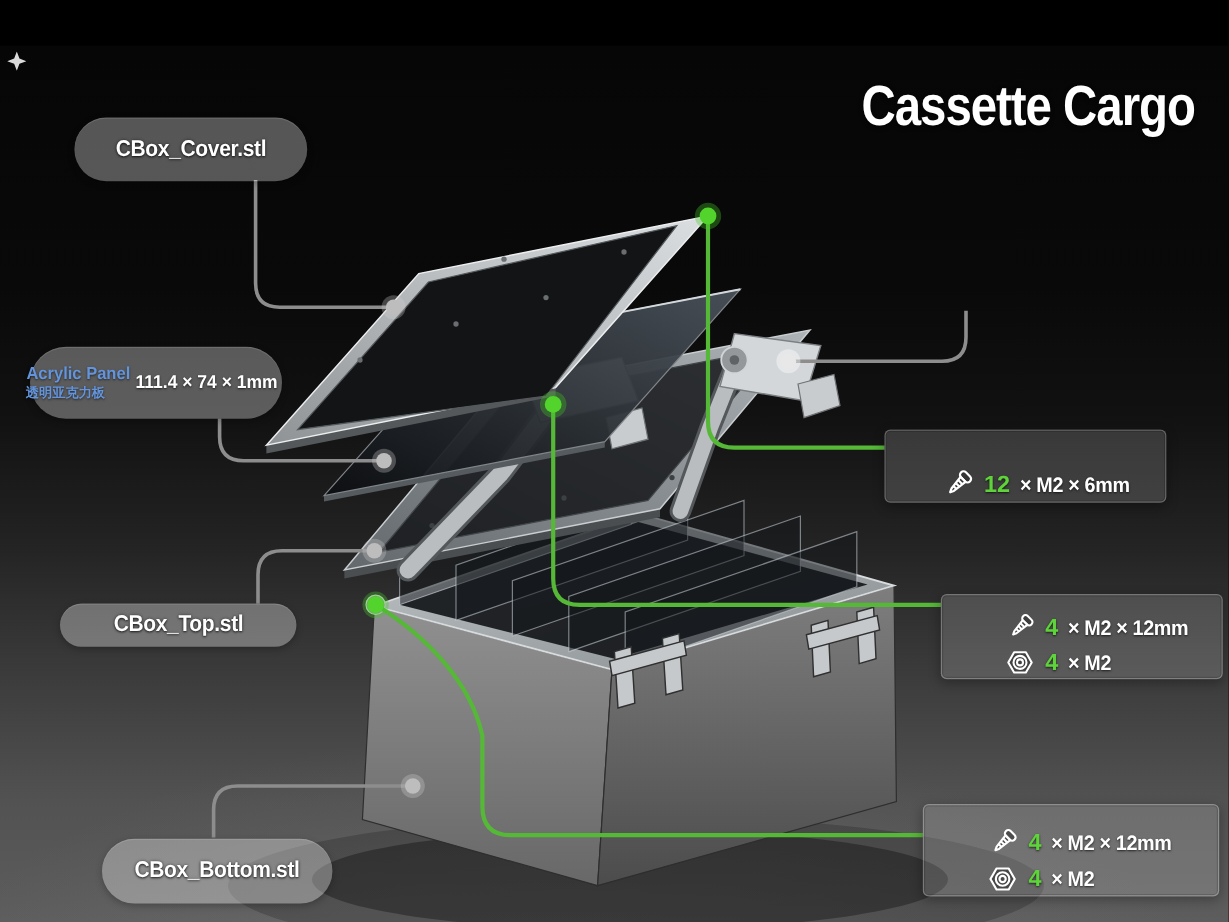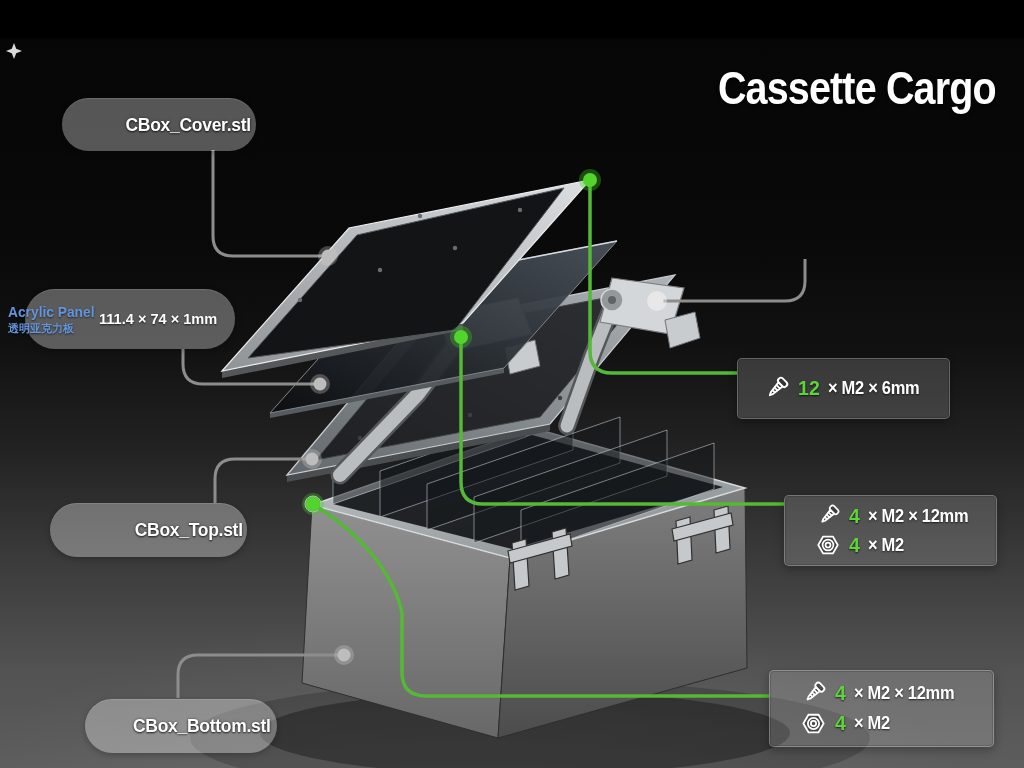--- a/index.html
+++ b/index.html
@@ -6,39 +6,40 @@
   .stage{
     position:relative;width:1024px;height:768px;overflow:hidden;
     font-family:"Liberation Sans","DejaVu Sans",sans-serif;
     background:
       radial-gradient(ellipse 900px 420px at 46% 108%, rgba(150,150,150,.28), rgba(0,0,0,0) 62%),
       linear-gradient(180deg,#060606 0%,#090909 26%,#111111 40%,#232323 54%,#3b3b3b 68%,#525252 82%,#616161 100%);
     margin-top: 38px;
   }
   svg.scene{position:absolute;left:0;top:0;}
   .pill{
-    position:absolute;display:flex;align-items:center;justify-content:flex-end;
+    position:absolute;display:flex;align-items:center;justify-content:center;
     background:rgba(255,255,255,.32);border-radius:30px;
     color:#fff;font-weight:700;
     box-shadow:0 2px 6px rgba(0,0,0,.25), inset 0 1px 0 rgba(255,255,255,.12);
   }
   .pill-text{font-size:19px;letter-spacing:-.3px;display:inline-block;transform:scaleX(.92);
     text-shadow:0 1px 2px rgba(0,0,0,.7),0 0 3px rgba(0,0,0,.45);white-space:nowrap;}
   .qty-gold{color:#d9a855;margin-right:5px;}
   .acrylic-inner{display:flex;align-items:center;gap:0;padding:0 10px;}
   .acrylic-names{display:flex;flex-direction:column;line-height:1.28;text-align:left;}
   .acrylic-en{color:#6394dc;font-size:14.5px;font-weight:700;transform:scaleX(.95);transform-origin:left;
     text-shadow:0 1px 2px rgba(0,0,0,.6);white-space:nowrap;}
   .acrylic-zh{color:#6394dc;font-size:11px;font-weight:700;text-shadow:0 1px 2px rgba(0,0,0,.6);white-space:nowrap;}
   .acrylic-dims{color:#fff;font-size:15.5px;font-weight:700;transform:scaleX(.94);transform-origin:left;
     text-shadow:0 1px 2px rgba(0,0,0,.7);white-space:nowrap;}
   .hwbox{
-    position:absolute;display:flex;flex-direction:column;justify-content:center;gap:3px;
+    position:absolute;display:flex;flex-direction:column;justify-content:flex-end;gap:3px;
     background:rgba(255,255,255,.16);border:1px solid rgba(255,255,255,.22);border-radius:5px;
     box-shadow:0 3px 10px rgba(0,0,0,.3), inset 0 0 0 1px rgba(0,0,0,.15);
+    padding-left:22px;
   }
   .hw-row{display:flex;align-items:center;gap:8px;}
   .hw-row.centered{justify-content:center;}
   .hw-row.padded{padding-left:30px;}
   .hw-icon{flex:0 0 auto;display:flex;}
   .hw-qty{color:#5ed43a;font-size:19.5px;font-weight:700;text-shadow:0 1px 2px rgba(0,0,0,.7);}
   .hw-spec{color:#fff;font-size:17.5px;font-weight:700;letter-spacing:-.3px;
     text-shadow:0 1px 2px rgba(0,0,0,.7);display:inline-block;transform:scaleX(.94);transform-origin:left;white-space:nowrap;}
   .title-block{position:absolute;right:28px;top:26px;text-align:right;color:#fff;}
   .main-title{font-size:47px;font-weight:900;letter-spacing:-1px;line-height:1;
@@ -226,21 +227,21 @@
     <div class="acrylic-inner">
       <div class="acrylic-names">
         <span class="acrylic-en">Acrylic Panel</span>
         <span class="acrylic-zh">透明亚克力板</span>
       </div>
       <span class="acrylic-dims">111.4 × 74 × 1mm</span>
     </div>
   </div>
 
 
-  <div class="pill" style="left:50px;top:465px;width:197px;height:54px;">
+  <div class="pill" style="left:50px;top:465px;width:197px;height:36px;">
     <span class="pill-text">CBox_Top.stl</span>
   </div>
 
   <div class="pill" style="left:85px;top:661px;width:192px;height:54px;">
     <span class="pill-text">CBox_Bottom.stl</span>
   </div>
 
   <div class="hwbox" style="left:737px;top:320px;width:211px;height:59px;">
     <div class="hw-row centered">
       <span class="hw-icon">

